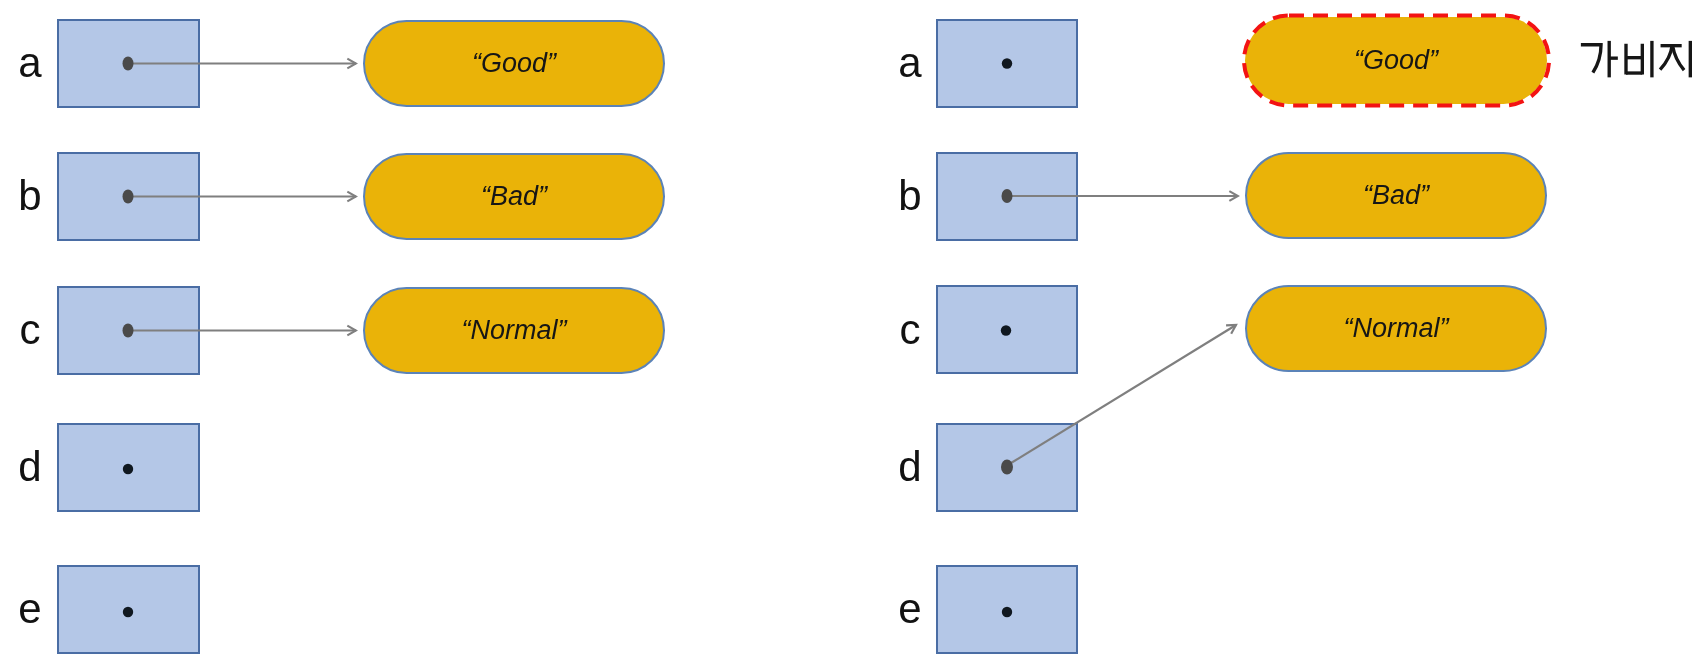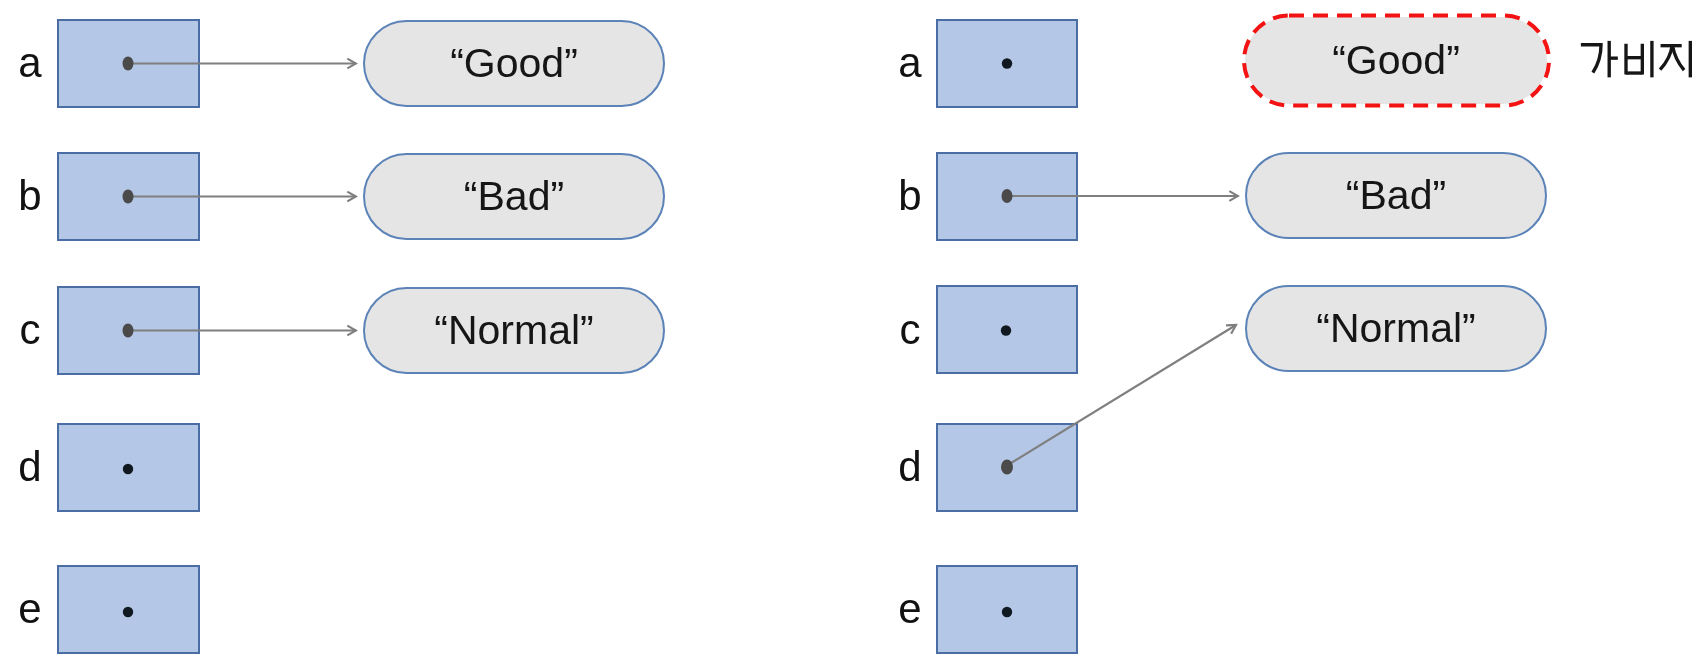--- a/index.html
+++ b/index.html
@@ -26,29 +26,30 @@
     width: 143px;
     height: 89px;
     background: #b4c7e7;
     border: 2px solid #4a6da4;
     box-sizing: border-box;
   }
   .str-pill {
     position: absolute;
     width: 302px;
     height: 87px;
-    background: #e5e5e5;
+    background: #eab308;
     border: 2px solid #5b83b8;
     border-radius: 44px;
     box-sizing: border-box;
     display: flex;
     align-items: center;
     justify-content: center;
-    font-size: 41px;
+    font-size: 27px;
     color: #161616;
+    font-style: italic;
   }
   .str-pill.garbage {
     border: none; 
   }
   .overlay {
     position: absolute;
     left: 0; top: 0;
     width: 1698px;
     height: 672px;
     pointer-events: none;

